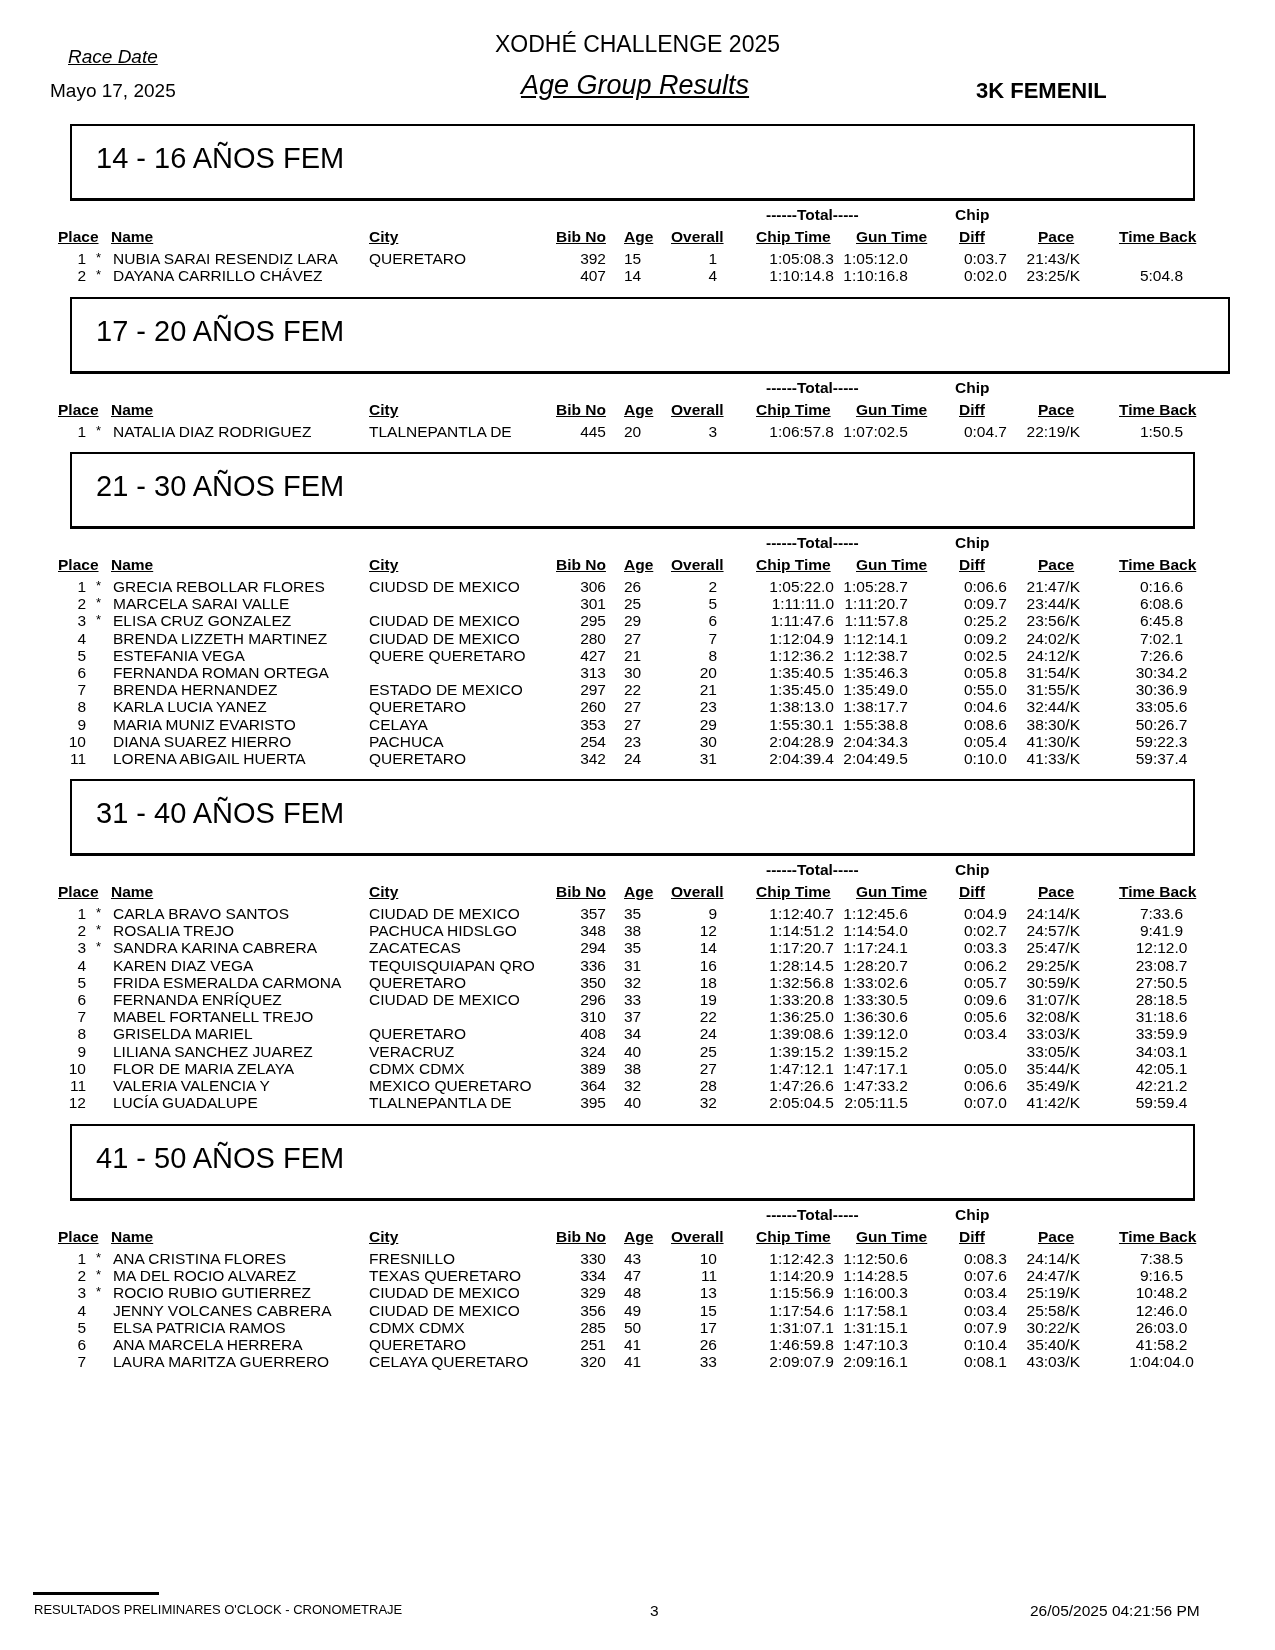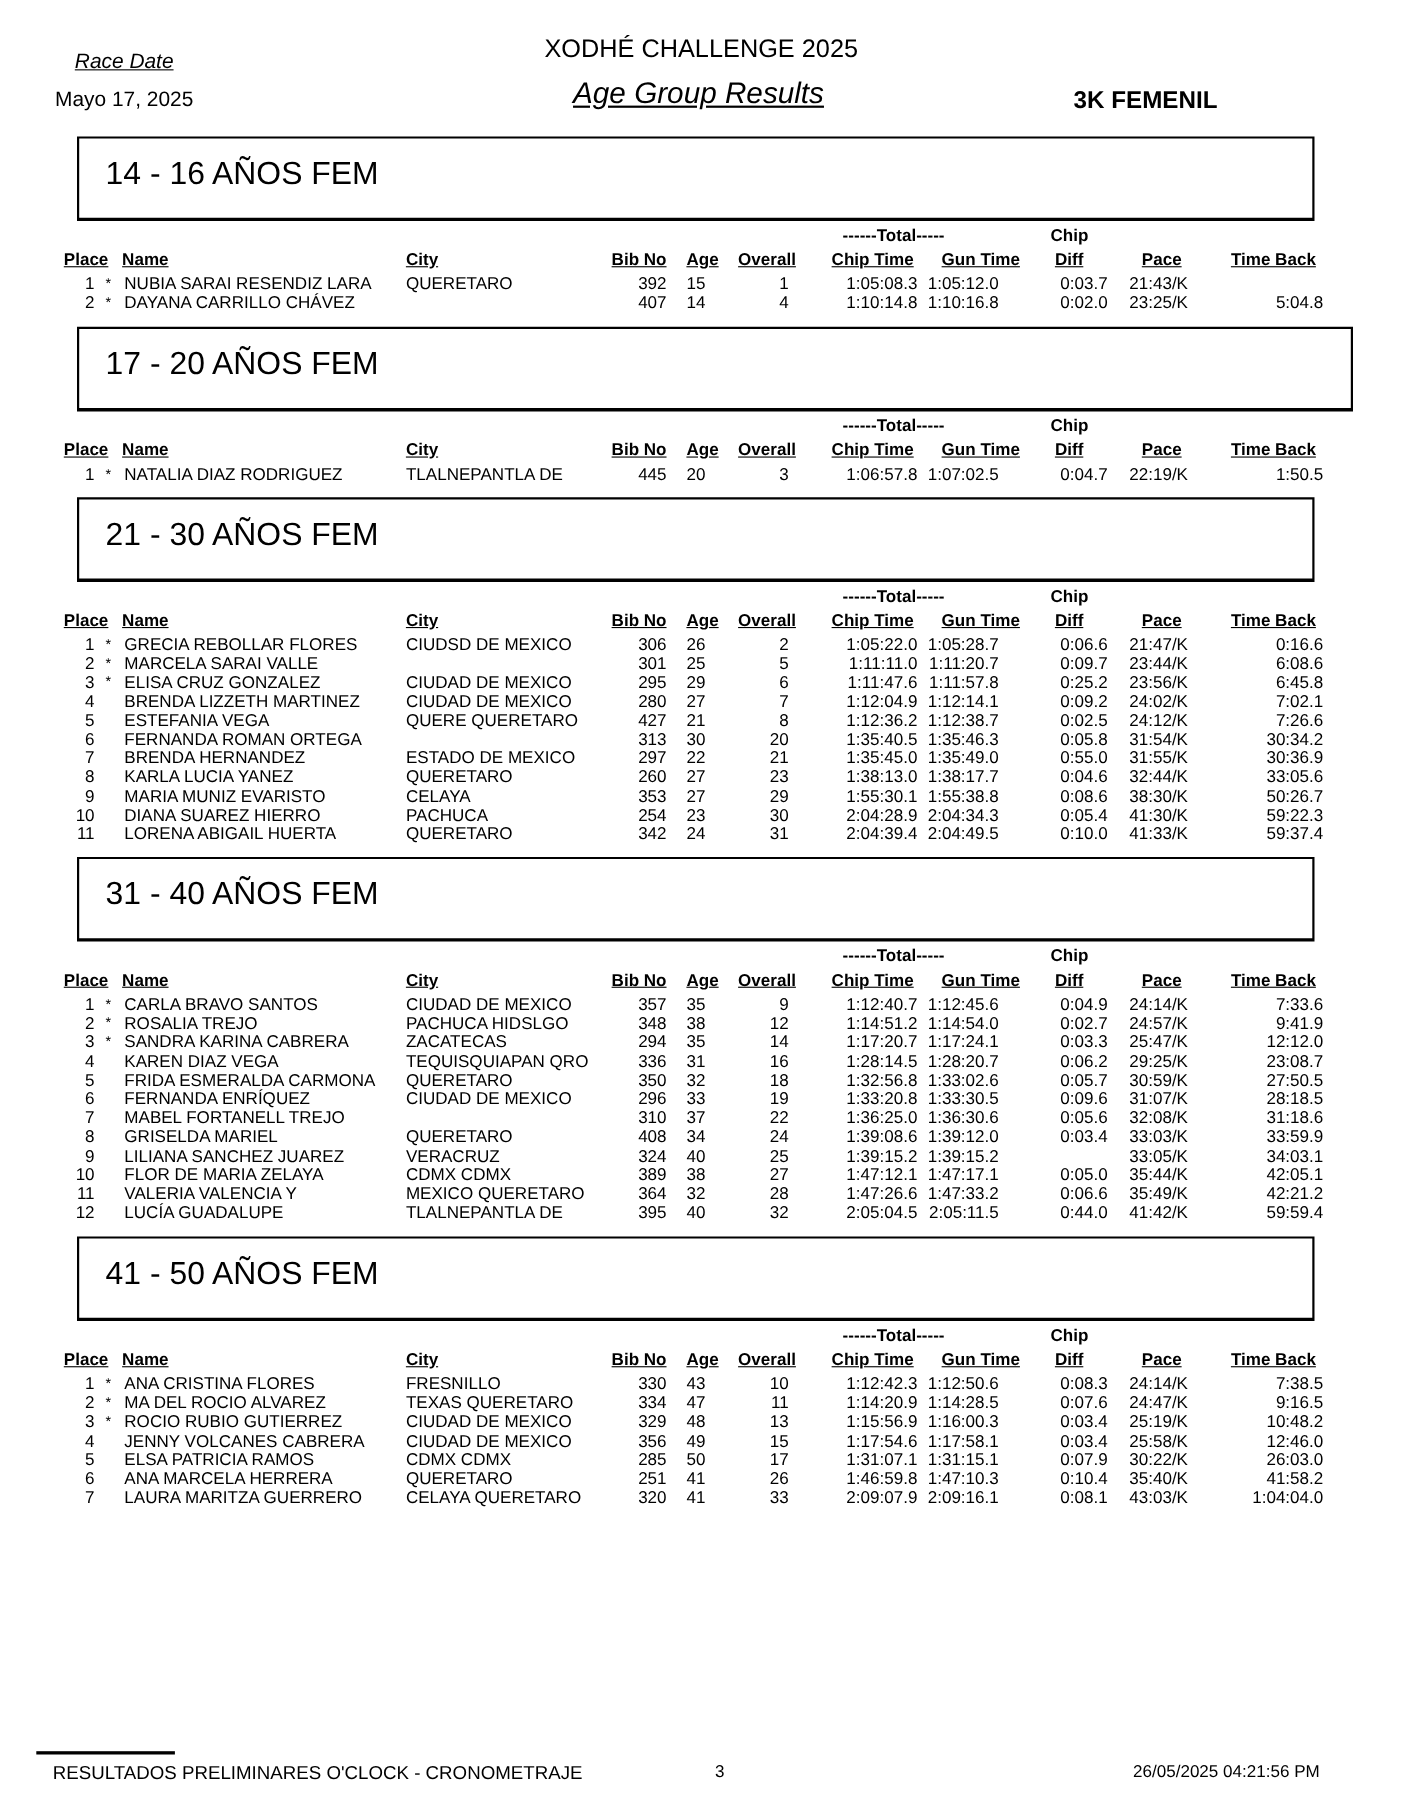--- a/index.html
+++ b/index.html
@@ -24,24 +24,24 @@
   .star { left:96px; width:10px; font-size:13px; }
   .name { left:113px; }
   .city { left:369px; }
   .bib { left:556px; width:50px; }
   .age { left:624px; }
   .overall { left:670px; width:47px; }
   .chip { left:750px; width:84px; }
   .gun { left:824px; width:84px; }
   .diff { left:950px; width:57px; }
   .pace { left:1012px; width:68px; }
-  .back { left:1120px; width:83px; }
+  .back { left:1120px; width:83px;text-align:center; }
 
   .footer-rule { left:33px; top:1592px; width:126px; height:3px; background:#000; }
-  .footer-left { left:48px; top:1602px; font-size:17px; }
+  .footer-left { left:34px; top:1602px; font-size:13px; }
   .footer-page { left:650px; top:1602px; font-size:15.5px; }
   .footer-right { left:1030px; top:1602px; font-size:15.5px; }
 </style>
 </head>
 <body>
 
 <div class="abs race-date-label">Race Date</div>
 <div class="abs race-date">Mayo 17, 2025</div>
 <div class="abs title">XODHÉ CHALLENGE 2025</div>
 <div class="abs subtitle">Age Group Results</div>
@@ -472,21 +472,21 @@
       <div class="row" style="top: 315.2px;">
         <div class="c place r">12</div>
         <div class="c star"></div>
         <div class="c name">LUCÍA GUADALUPE</div>
         <div class="c city">TLALNEPANTLA DE</div>
         <div class="c bib r">395</div>
         <div class="c age">40</div>
         <div class="c overall r">32</div>
         <div class="c chip r">2:05:04.5</div>
         <div class="c gun r">2:05:11.5</div>
-        <div class="c diff r">0:44.0</div>
+        <div class="c diff r">0:07.0</div>
         <div class="c pace r">41:42/K</div>
         <div class="c back r">59:59.4</div>
       </div>
     </div>
     <div class="section" style="top: 1124px;">
       <div class="group-box" style="top: 0px;">
         <div class="group-title">41 - 50 AÑOS FEM</div>
       </div>
       <div class="th-plain" style="left: 766px; top: 82px;">------Total-----</div>
       <div class="th-plain" style="left: 955px; top: 82px;">Chip</div>

